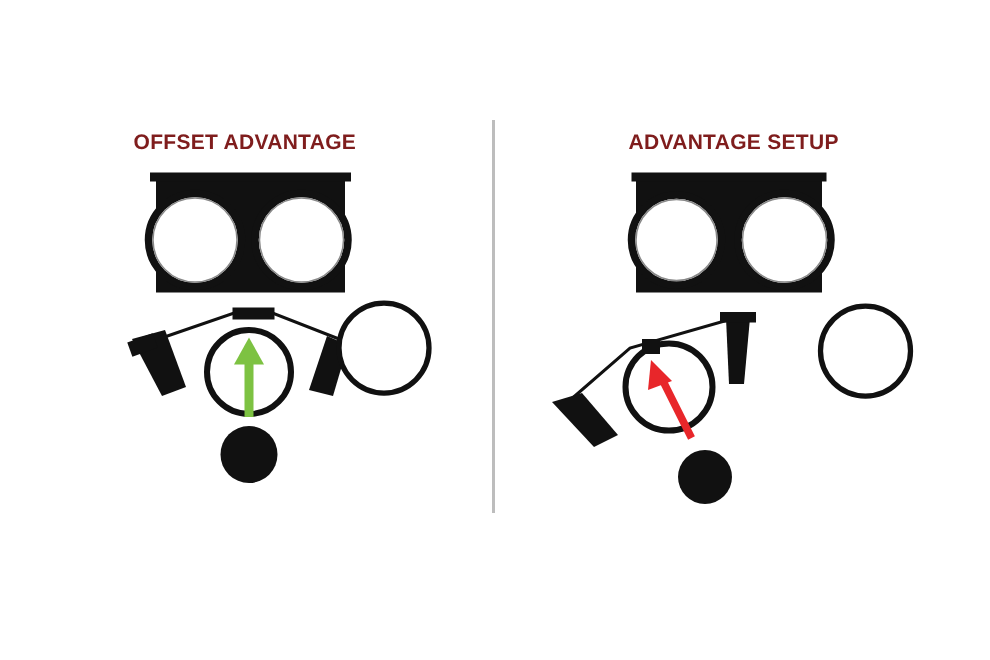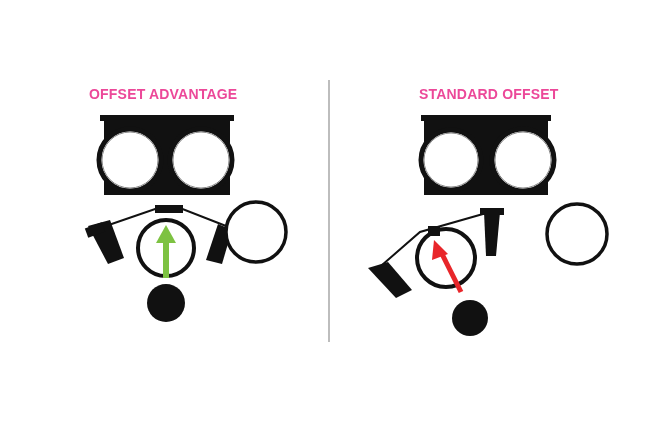--- a/index.html
+++ b/index.html
@@ -1,27 +1,27 @@
 <!DOCTYPE html>
 <html><head>
 <meta charset="utf-8">
 <style>
   html,body{margin:0;padding:0;background:#fff;}
   body{width:660px;height:440px;position:relative;overflow:hidden;font-family:"Liberation Sans",sans-serif;}
-  .title{position:absolute;top:86px;font-size:14px;font-weight:bold;letter-spacing:0.2px;color:#ec4899;}
+  .title{position:absolute;top:86px;font-size:14px;font-weight:bold;letter-spacing:0.2px;color:#7f1d1d;}
   #t1{left:89px;}
   #t2{left:419px;}
   #divider{position:absolute;left:328px;top:80px;width:2px;height:262px;background:#bdbdbd;}
   svg{position:absolute;left:0;top:0;}
 </style>
 </head>
 <body>
 
 <div id="t1" class="title">OFFSET ADVANTAGE</div>
-<div id="t2" class="title">STANDARD OFFSET</div>
+<div id="t2" class="title">ADVANTAGE SETUP</div>
 <div id="divider"></div>
 
 <svg width="660" height="440" viewBox="0 0 660 440">
   <defs>
     <g id="lugs8">
     </g>
   </defs>
 
   <g>
 

